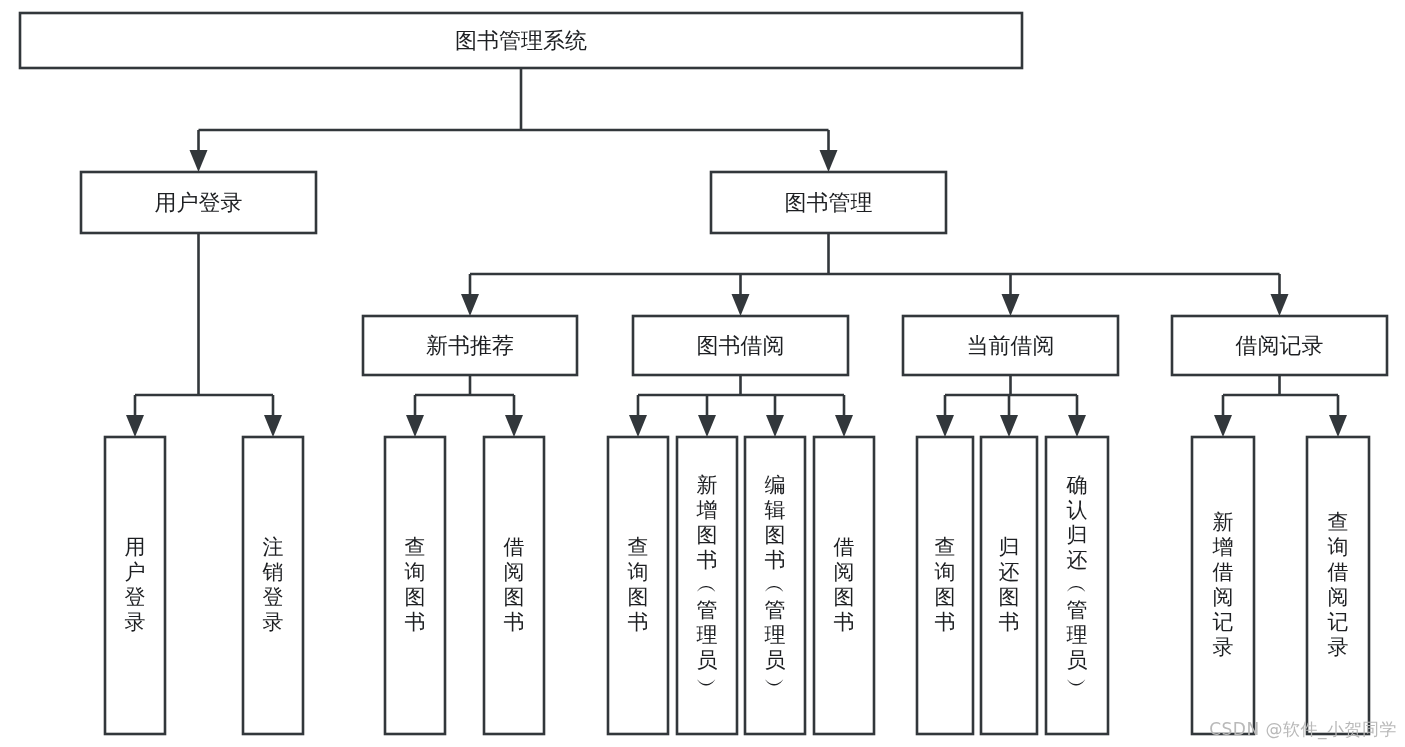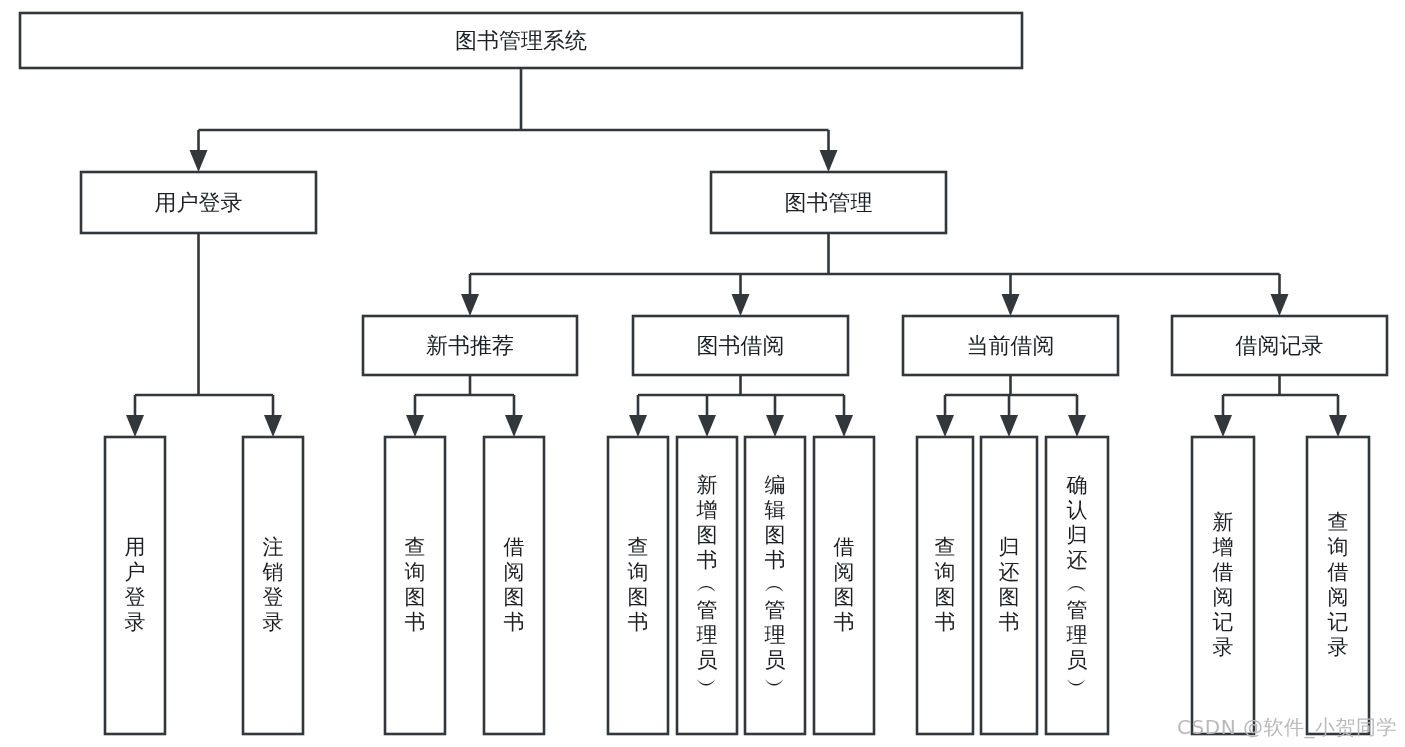--- a/index.html
+++ b/index.html
@@ -51,21 +51,21 @@
   }
   .arrow-head {
     fill: #32373b;
     stroke: none;
   }
   .watermark {
     position: absolute;
     right: 8px;
     bottom: 6px;
     font-family: "DejaVu Sans", "Liberation Sans", sans-serif;
-    font-size: 20px;
+    font-size: 17px;
     color: #b9b9b9;
     letter-spacing: 0.5px;
     white-space: nowrap;
     pointer-events: none;
   }
 </style>
 </head>
 <body>
 
 <div id="diagram-root">

